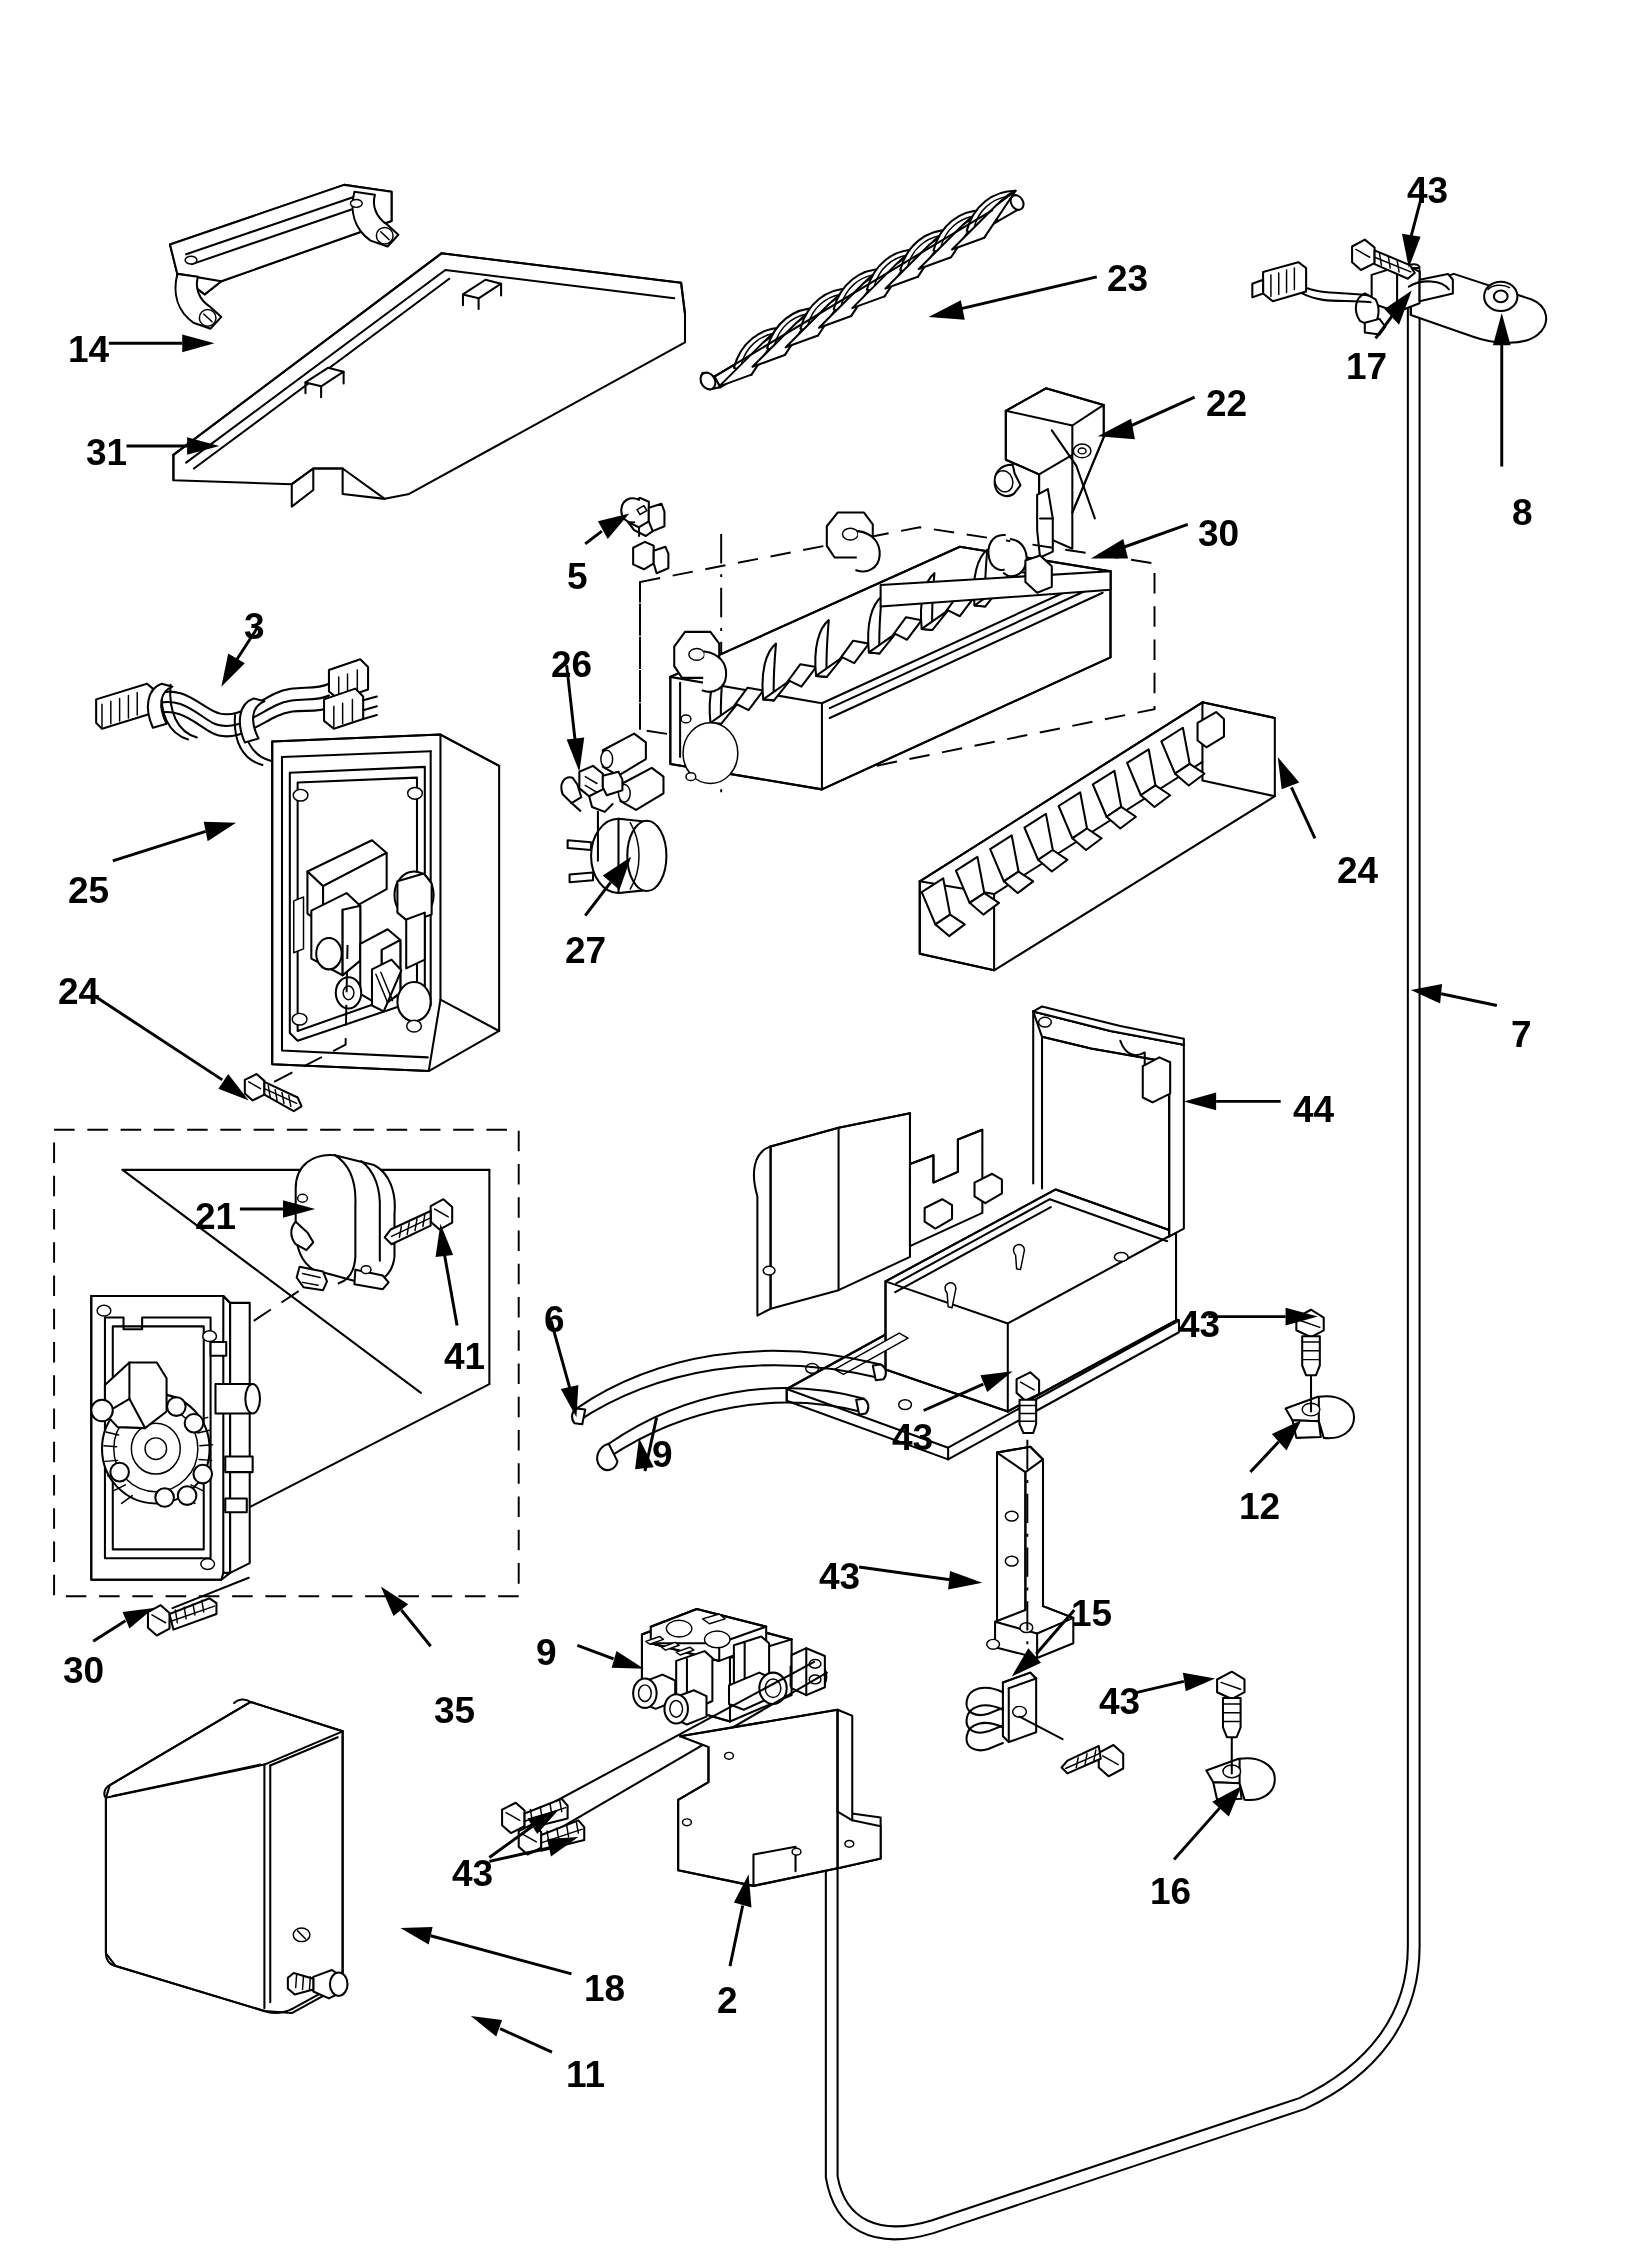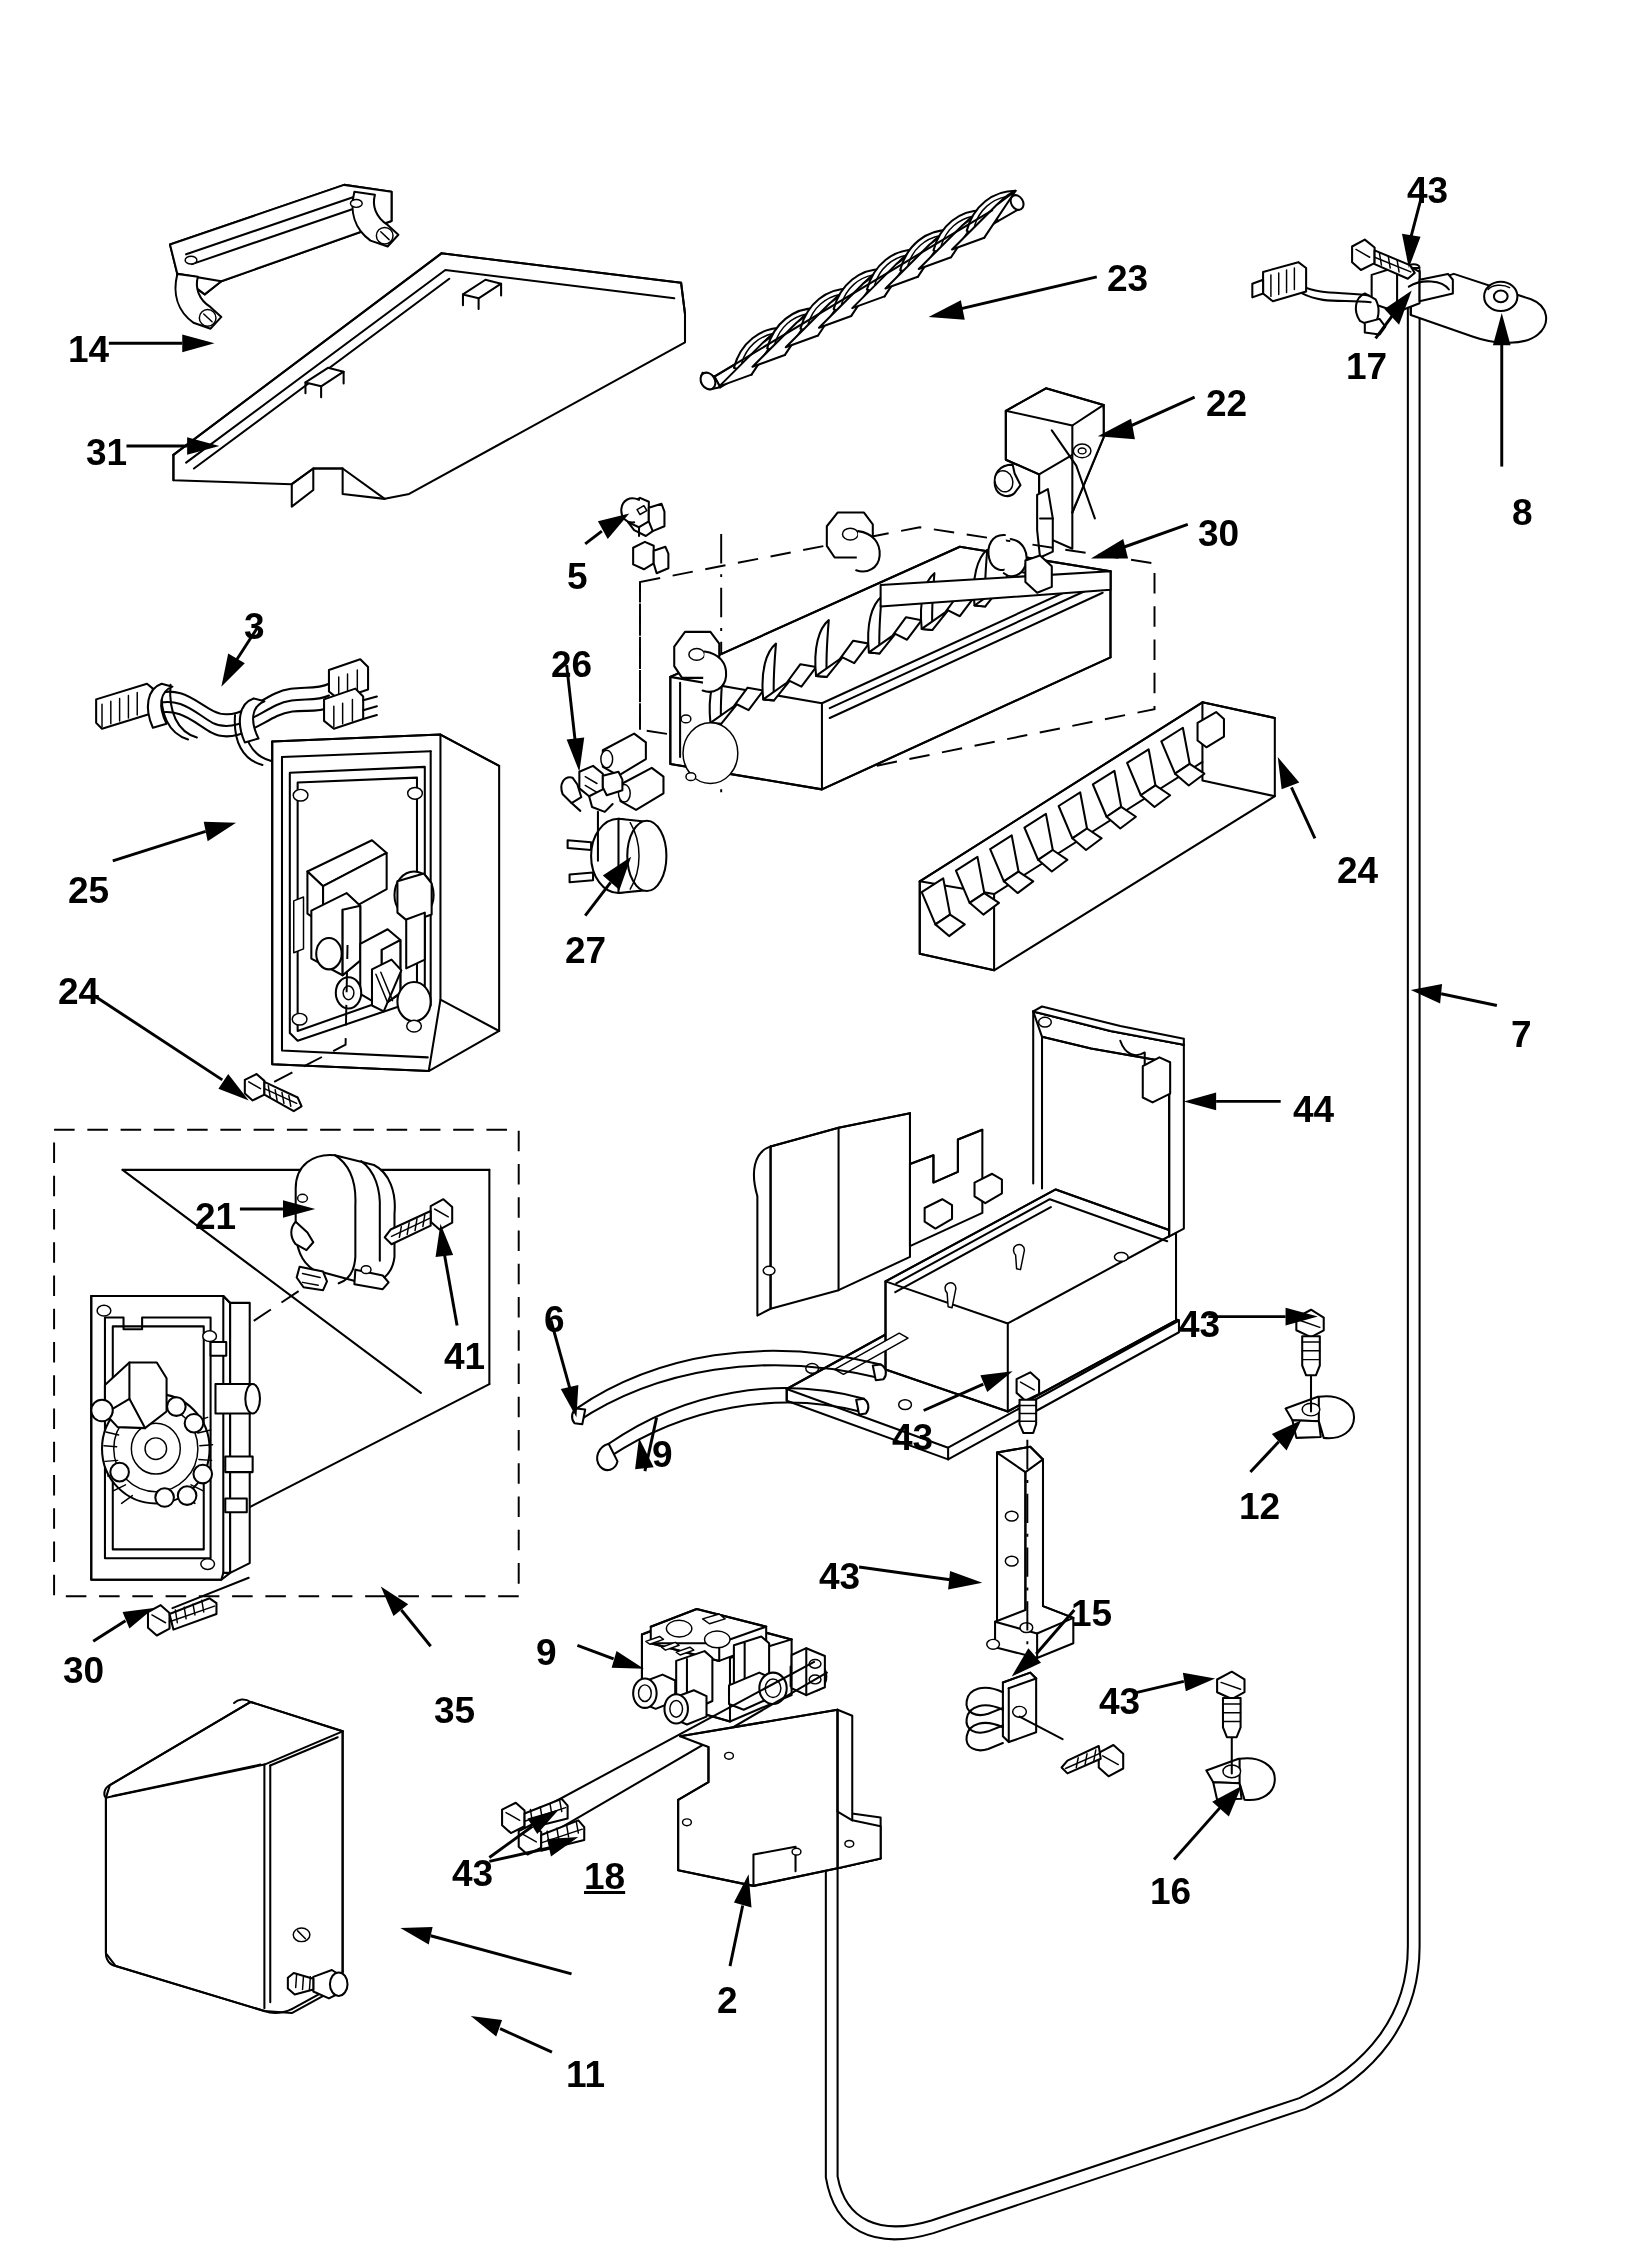--- a/index.html
+++ b/index.html
@@ -865,18 +865,18 @@
   <div class="callout" style="left:652px; top:1436px;">9</div>
   <div class="callout" style="left:1239px; top:1488px;">12</div>
   <div class="callout" style="left:819px; top:1558px;">43</div>
   <div class="callout" style="left:1071px; top:1595px;">15</div>
   <div class="callout" style="left:63px; top:1652px;">30</div>
   <div class="callout" style="left:434px; top:1662px;margin-top:30px;">35</div>
   <div class="callout" style="left:536px; top:1634px;">9</div>
   <div class="callout" style="left:1099px; top:1683px;">43</div>
   <div class="callout" style="left:452px; top:1855px;">43</div>
   <div class="callout" style="left:1150px; top:1873px;">16</div>
-  <div class="callout" style="left:584px; top:1858px;text-decoration:underline;">18</div>
+  <div class="callout" style="left:584px; top:1970px;">18</div>
   <div class="callout" style="left:717px; top:1982px;">2</div>
   <div class="callout" style="left:566px; top:2056px;">11</div>
 
 </div>
 
 
 </body></html>

